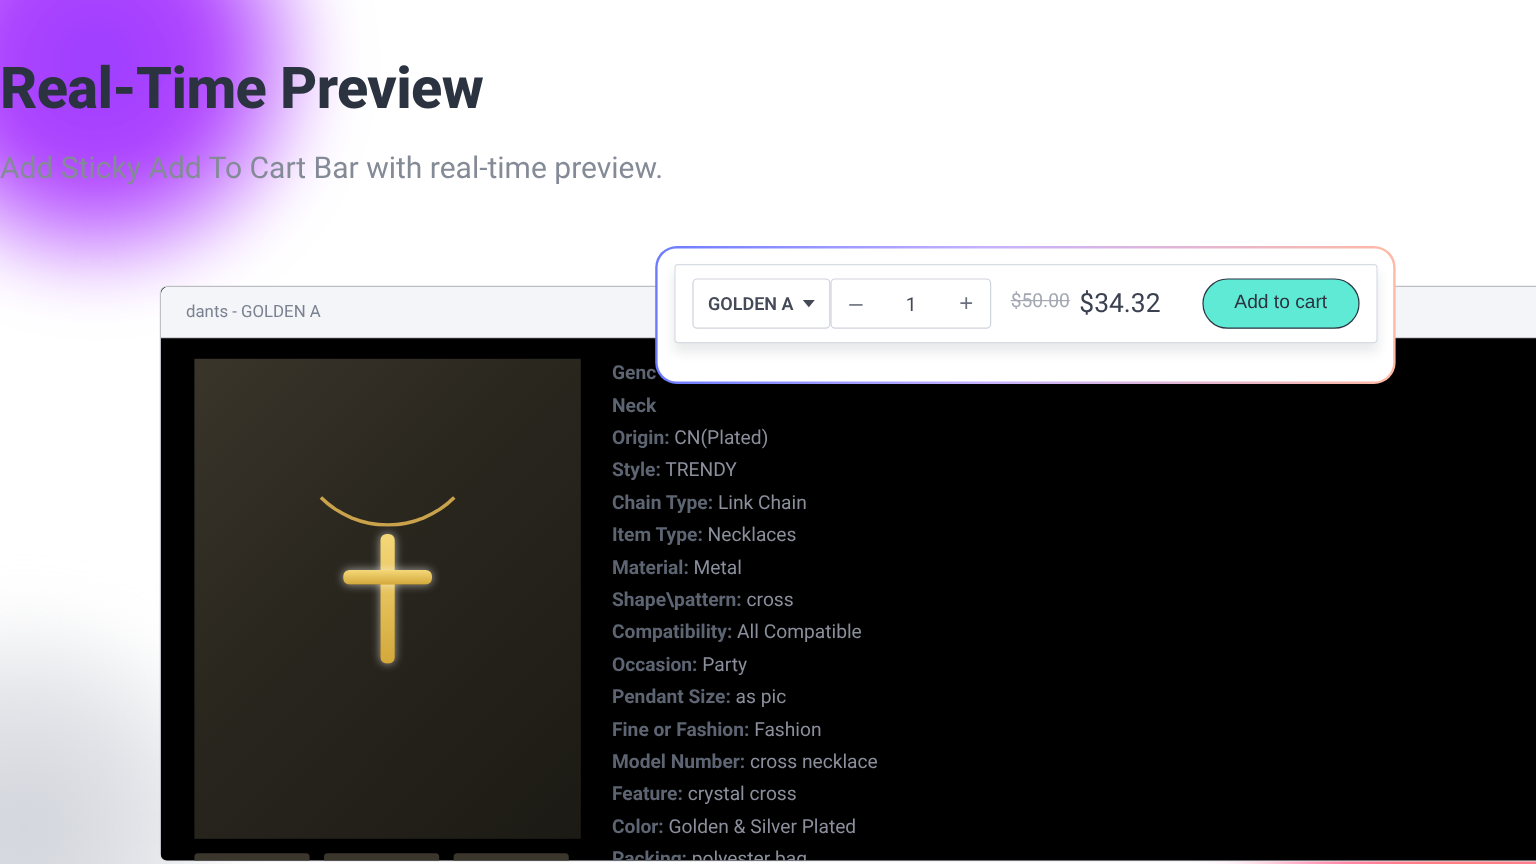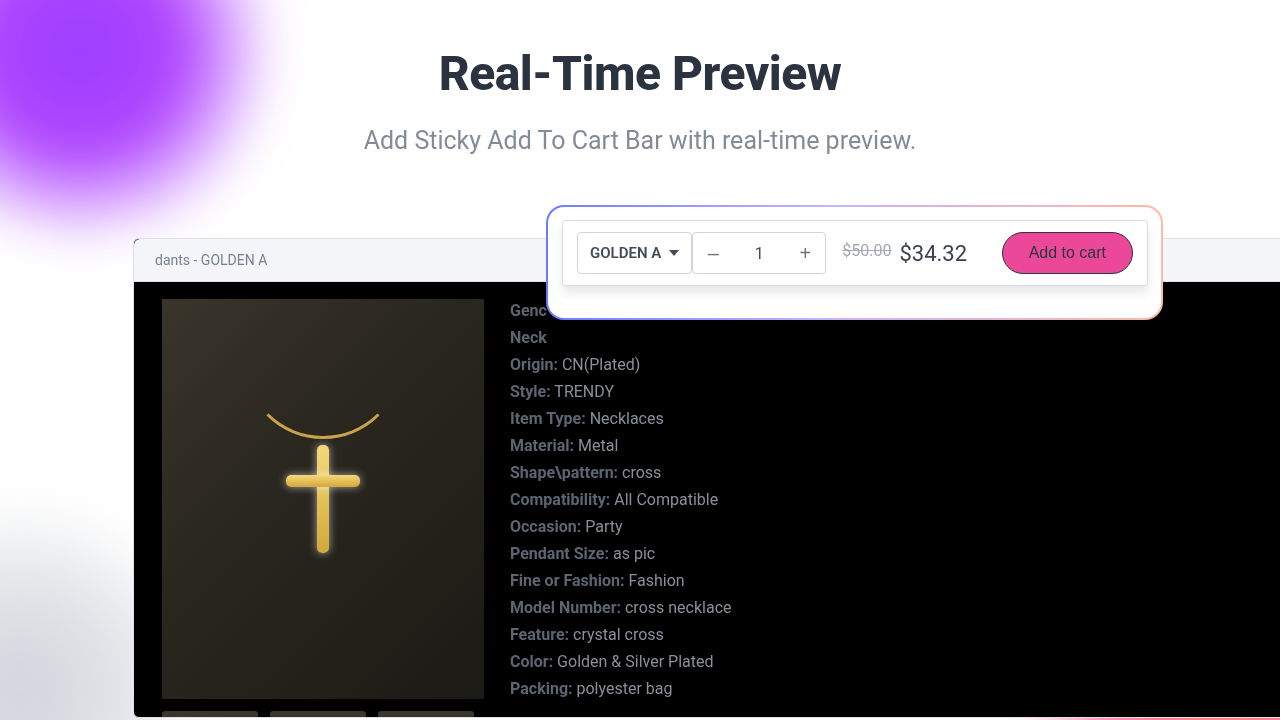--- a/index.html
+++ b/index.html
@@ -9,21 +9,21 @@
   
   .blob{position:absolute;border-radius:50%;filter:blur(22px);pointer-events:none}
   .blob-tl{top:-140px;left:-130px;width:420px;height:380px;
     background:radial-gradient(circle at 50% 50%,#9b3dff 0%,#b146ff 35%,rgba(177,70,255,0) 70%)}
   .blob-bl{bottom:-160px;left:-170px;width:380px;height:380px;
     background:radial-gradient(circle at 50% 50%,#d0d3da 0%,rgba(208,211,218,.6) 40%,rgba(208,211,218,0) 72%)}
   .blob-br{bottom:-120px;right:-150px;width:420px;height:420px;
     background:radial-gradient(circle at 50% 50%,#ff8a3d 0%,#ff7aa3 45%,rgba(255,122,163,0) 72%)}
 
   
-  .hero{position:absolute;top:45px;left:0;right:0;text-align:center}
+  .hero{position:absolute;top:45px;left:0;right:0;text-align:left}
   .hero h1{font-size:48px;font-weight:800;color:#2b3340;letter-spacing:-.5px}
   .hero p{margin-top:24px;font-size:25px;color:#848b97}
 
   
   .panel{position:absolute;left:133px;top:238px;width:1178px;height:480px;
     background:#000000;border:1px solid #e0e2e8;border-radius:6px;overflow:hidden}
   .panel-top{height:43px;width:100%;background:#f4f5f8;border-bottom:1px solid #e0e2e8;
     display:flex;align-items:center;padding-left:21px;color:#7a8191;font-size:14px;
     border-radius:6px 6px 0 0}
 
@@ -59,21 +59,21 @@
     display:flex;align-items:center;padding:0 14px;z-index:6}
   .variant{height:42px;border:1px solid #cfd3dc;border-radius:4px;
     display:flex;align-items:center;gap:8px;padding:0 12px;font-weight:600;color:#444a57;font-size:15px;cursor:pointer}
   .qty{height:42px;border:1px solid #cfd3dc;border-radius:4px;display:flex;align-items:center}
   .qty button{width:40px;height:100%;border:none;background:transparent;color:#6a707d;font-size:20px;cursor:pointer}
   .qty .val{width:52px;text-align:center;color:#444a57;font-size:16px}
   .prices{display:flex;align-items:flex-start;gap:8px;margin-left:16px}
   .old{color:#a3a8b3;text-decoration:line-through;font-size:16px}
   .new{color:#3b4150;font-size:22px}
   .atc{margin-left:auto;height:42px;border:1.5px solid #2d3342;border-radius:22px;
-    background:#ec4899;padding:4px 26px;font-size:16px;color:#2d3342;cursor:pointer}
+    background:#5eead4;padding:4px 26px;font-size:16px;color:#2d3342;cursor:pointer}
   .chev{width:0;height:0;border-left:5px solid transparent;border-right:5px solid transparent;
     border-top:6px solid #444a57}
 </style>
 </head>
 <body>
 
 <div class="blob blob-tl"></div>
 <div class="blob blob-bl"></div>
 <div class="blob blob-br"></div>
 
@@ -96,20 +96,21 @@
     <div class="thumb"></div>
     <div class="thumb"></div>
     <div class="thumb"></div>
   </div>
 
   <div class="attrs" id="attrs">
       <div class="row"><b>Genc</b> <span></span></div>
       <div class="row"><b>Neck</b> <span></span></div>
       <div class="row"><b>Origin:</b> <span>CN(Plated)</span></div>
       <div class="row"><b>Style:</b> <span>TRENDY</span></div>
+      <div class="row"><b>Chain Type:</b> <span>Link Chain</span></div>
       <div class="row"><b>Item Type:</b> <span>Necklaces</span></div>
       <div class="row"><b>Material:</b> <span>Metal</span></div>
       <div class="row"><b>Shape\pattern:</b> <span>cross</span></div>
       <div class="row"><b>Compatibility:</b> <span>All Compatible</span></div>
       <div class="row"><b>Occasion:</b> <span>Party</span></div>
       <div class="row"><b>Pendant Size:</b> <span>as pic</span></div>
       <div class="row"><b>Fine or Fashion:</b> <span>Fashion</span></div>
       <div class="row"><b>Model Number:</b> <span>cross necklace</span></div>
       <div class="row"><b>Feature:</b> <span>crystal cross</span></div>
       <div class="row"><b>Color:</b> <span>Golden &amp; Silver Plated</span></div>

